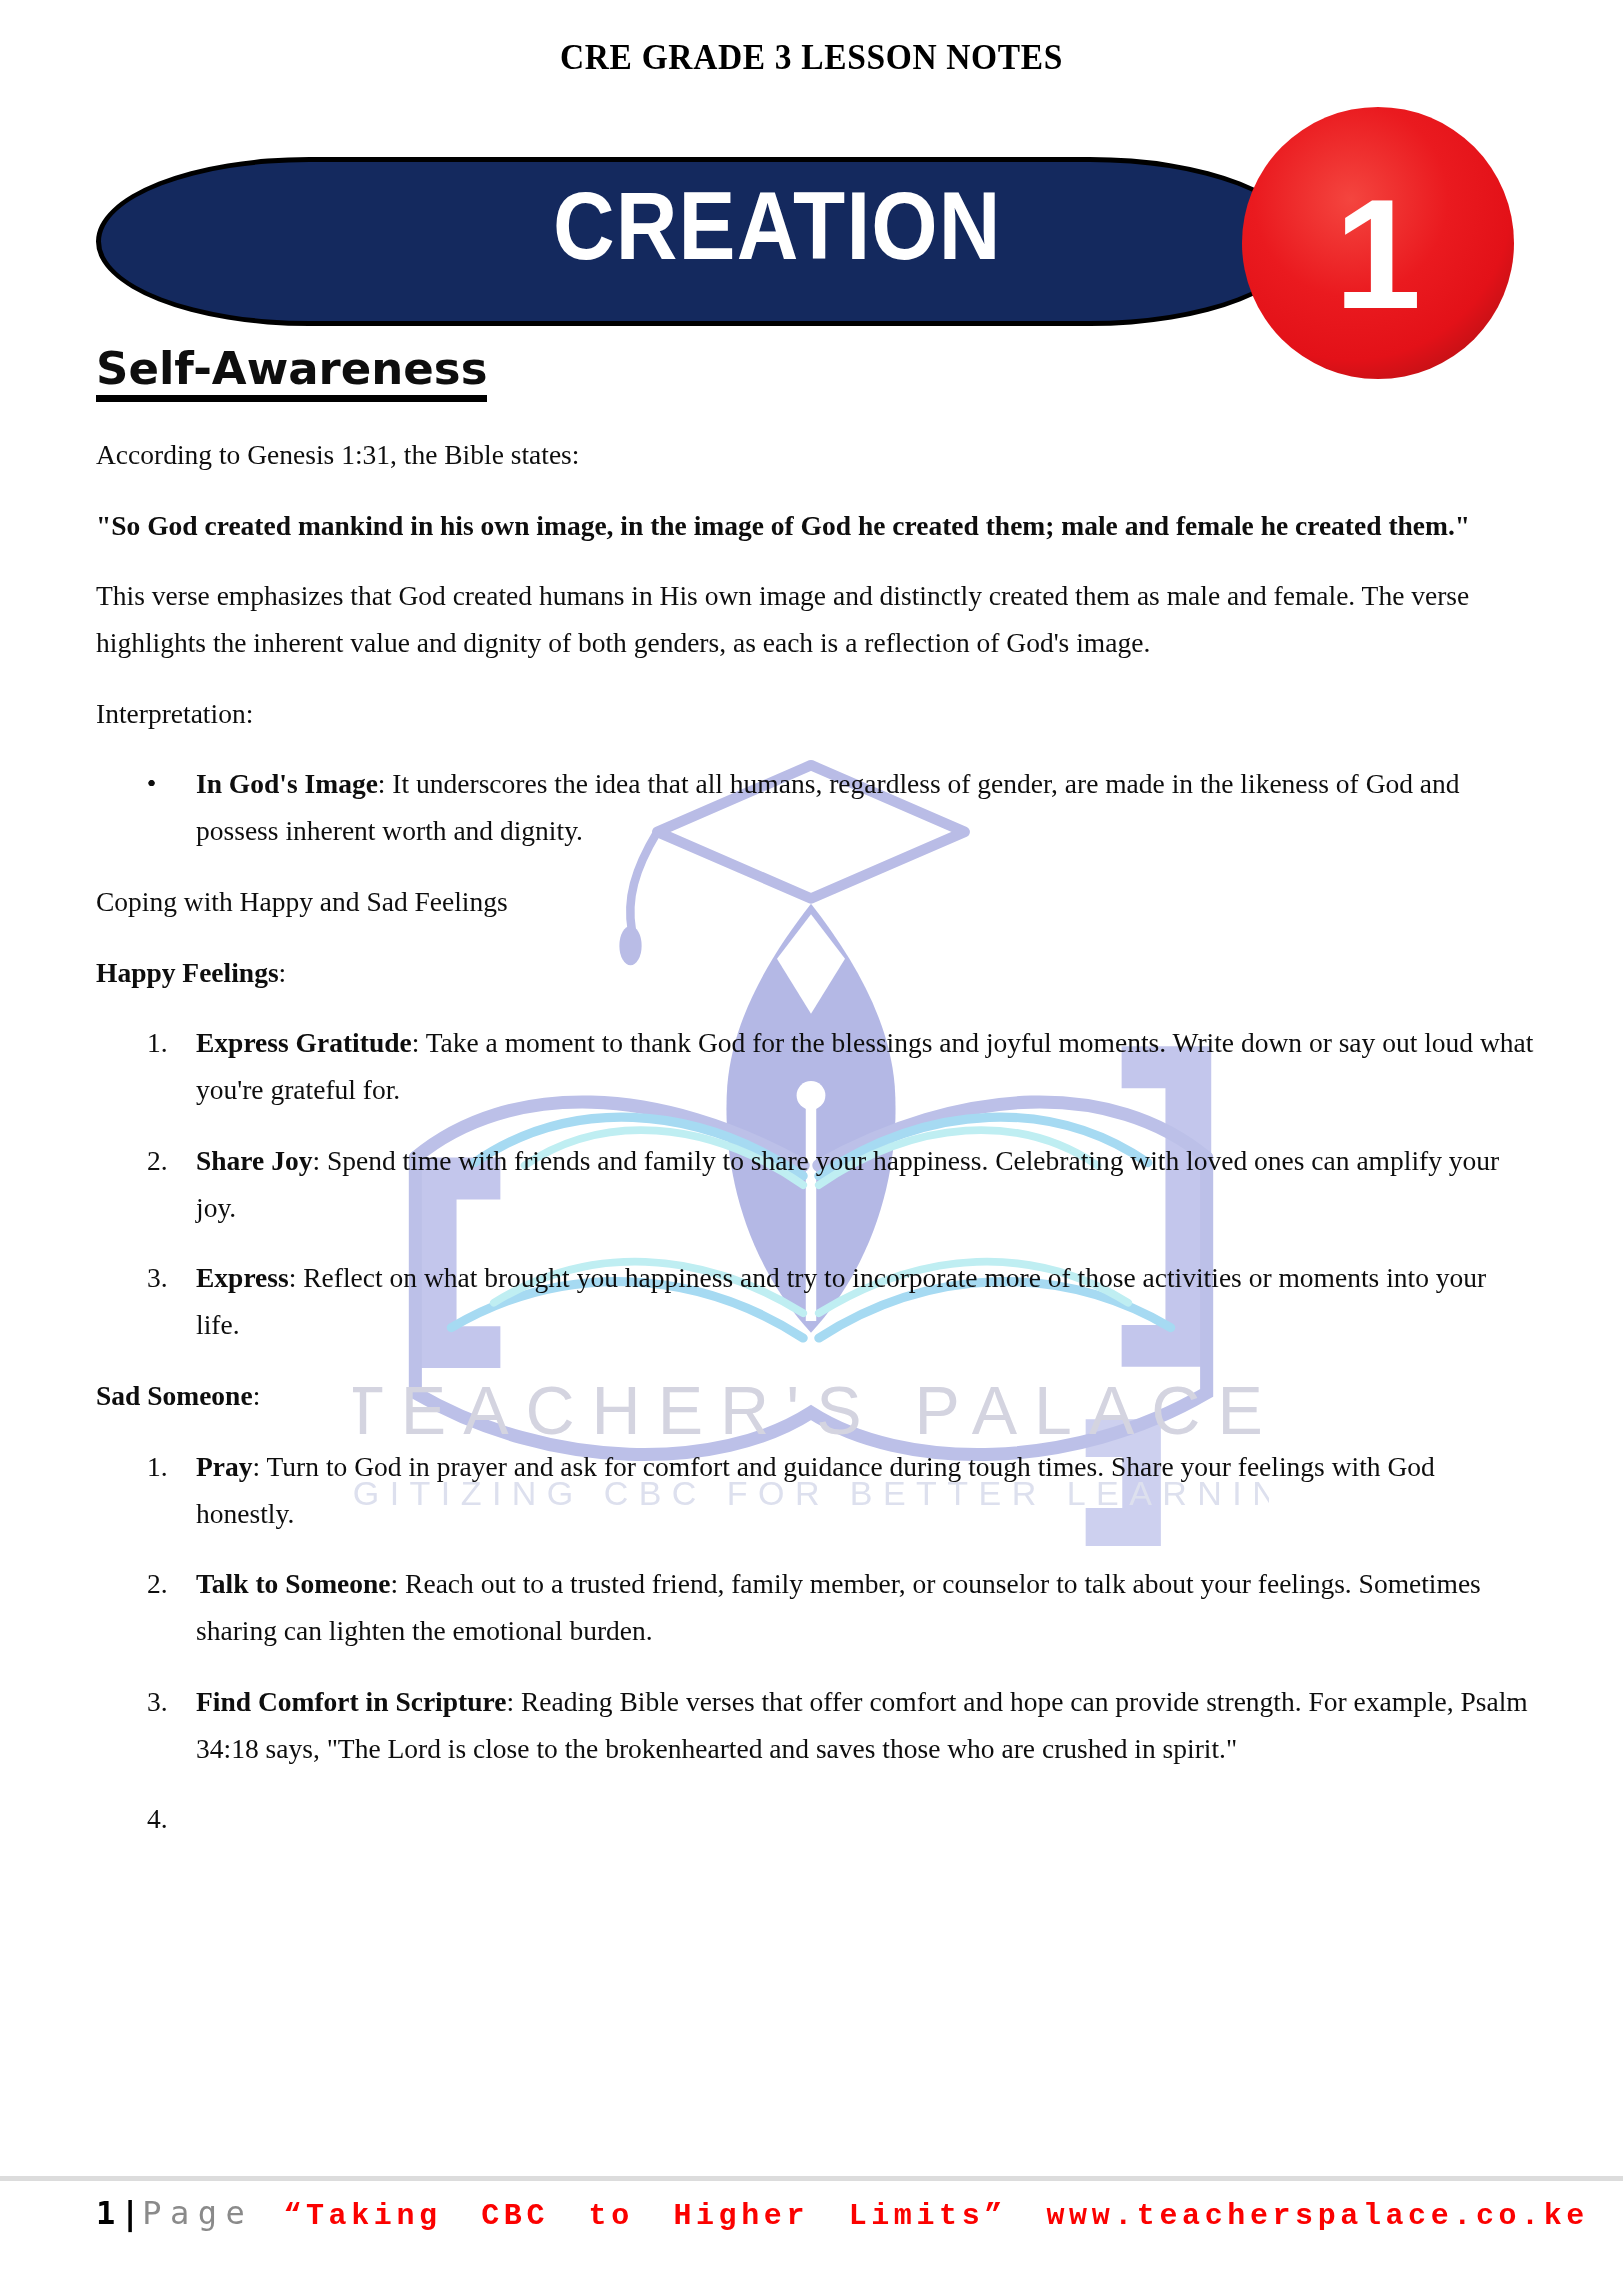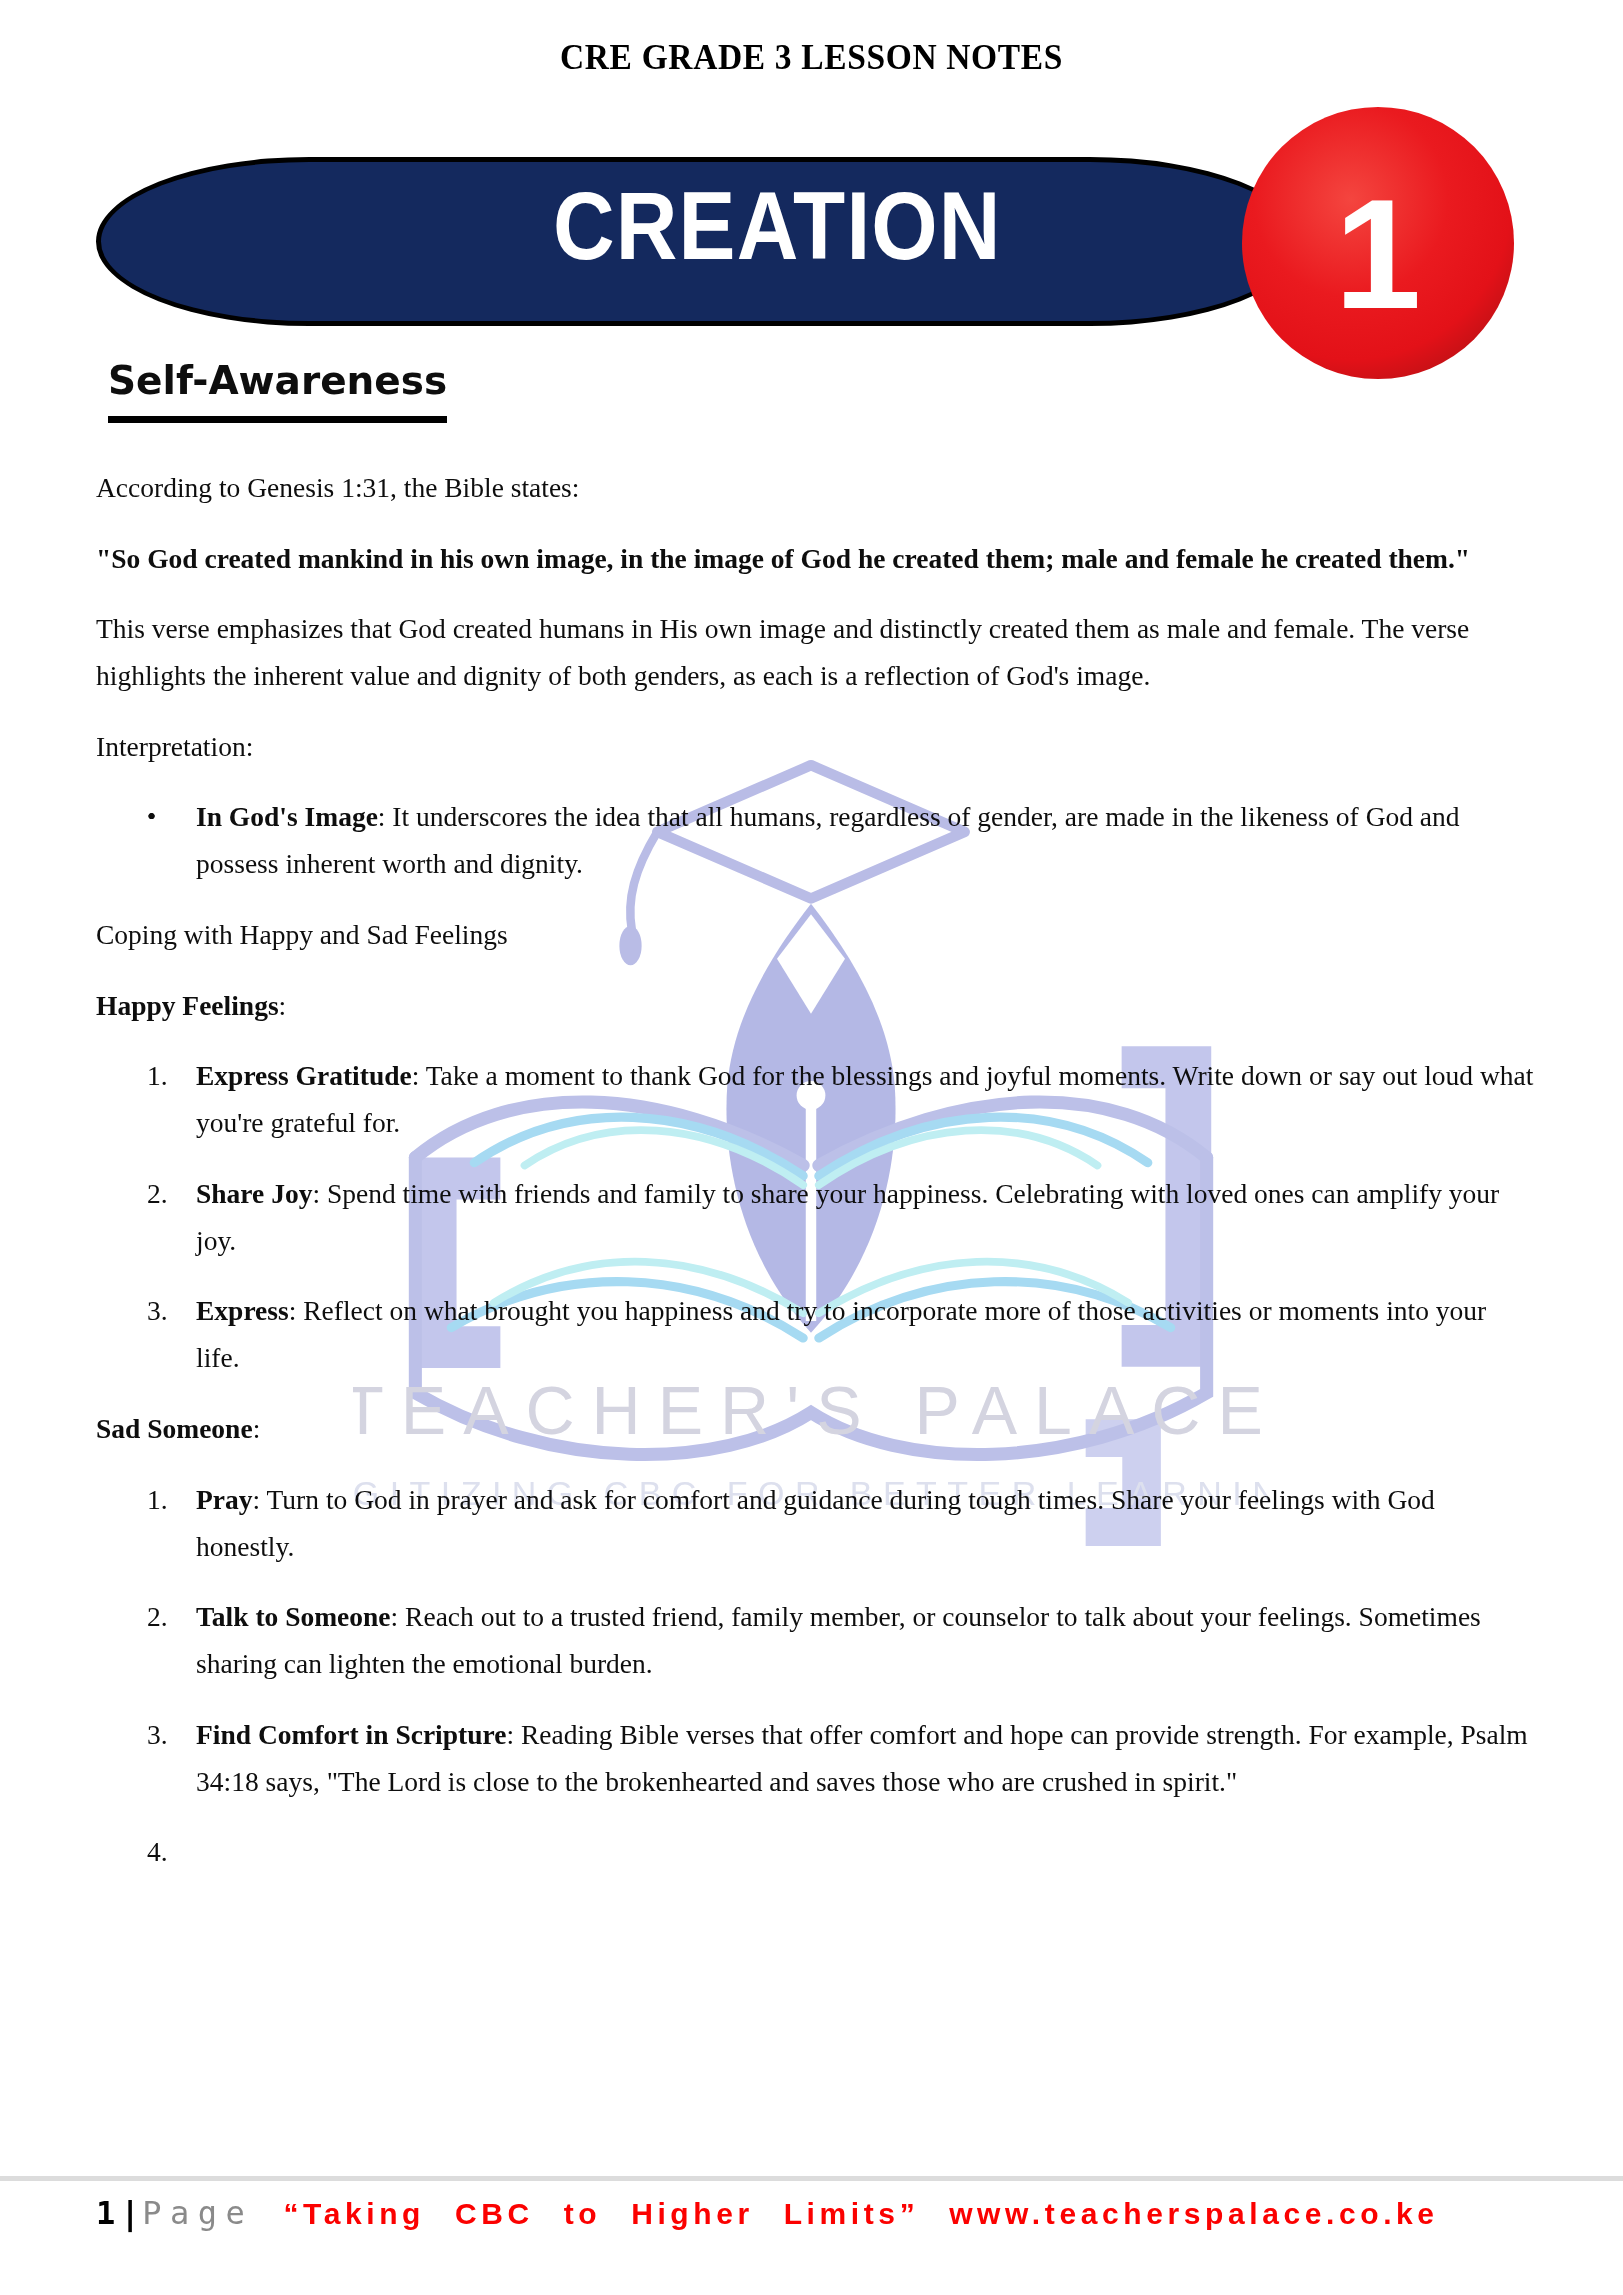--- a/index.html
+++ b/index.html
@@ -32,42 +32,42 @@
     background:radial-gradient(circle at 40% 34%, #f4453f 0%, #ea1a1f 40%, #e31118 66%, #b21114 87%, #8f0f12 100%);
     display:flex;align-items:center;justify-content:center;
   }
   .badge-num{
     font-family:"Liberation Sans",sans-serif;font-weight:bold;color:#fff;
     font-size:156px;line-height:1;padding-top:22px;
   }
   
   .content{position:absolute;left:96px;top:348px;width:1440px;z-index:1;font-size:27.5px;line-height:47px;}
   .section-heading{
-    display:inline-block;margin:12px;
-    font-family:"DejaVu Sans",sans-serif;font-weight:bold;font-size:39px;line-height:42px;
-    border-bottom:7.2px solid #000;padding-bottom:14px;letter-spacing:0;
+    display:inline-block;margin:0;
+    font-family:"DejaVu Sans",sans-serif;font-weight:bold;font-size:45px;line-height:42px;
+    border-bottom:7.2px solid #000;padding-bottom:5px;letter-spacing:0;
   }
   .content p{margin:23.6px 0 0 0;}
   p.intro{margin-top:29px;}
   .bold{font-weight:normal;}
   .verse{font-weight:bold;}
   .li{position:relative;padding-left:100px;margin-top:23.6px;}
   .li .marker{position:absolute;left:51px;top:0;}
   .li .marker.bullet{font-size:26px;}
   
   .footer-rule{position:absolute;left:0;top:2176px;width:100%;height:5.2px;background:#dcdcdc;z-index:1;}
   .footer{
     position:absolute;left:96px;top:2193px;z-index:2;white-space:nowrap;
     font-family:"DejaVu Sans Mono",monospace;font-size:32px;line-height:41px;
   }
   .pg-num{font-weight:bold;color:#000;}
   .pg-bar{font-weight:bold;color:#000;margin:0 2.6px 0 5.2px;}
   .pg-label{color:#8a8a8a;letter-spacing:8.5px;margin-right:30px;}
   .footer-tagline{
-    font-family:Liberation Sans, sans-serif;font-weight:bold;color:#fb0100;
+    font-family:Liberation Mono, monospace;font-weight:bold;color:#fb0100;
     font-size:30px;letter-spacing:4.6px;word-spacing:17px;
   }
 </style>
 </head>
 <body>
 
 <div class="page">
 
   <svg class="watermark" viewBox="0 0 1400 1260" aria-hidden="true">
 

